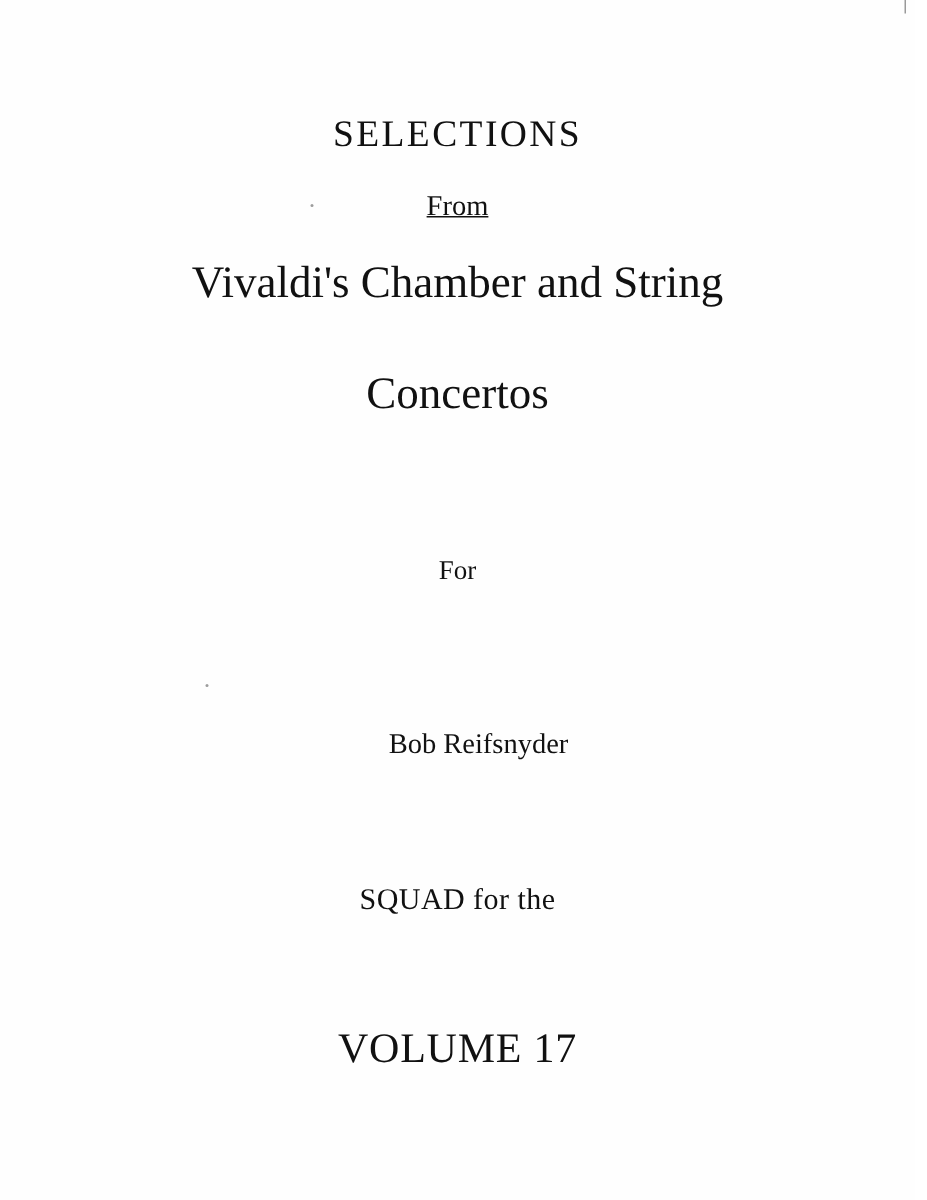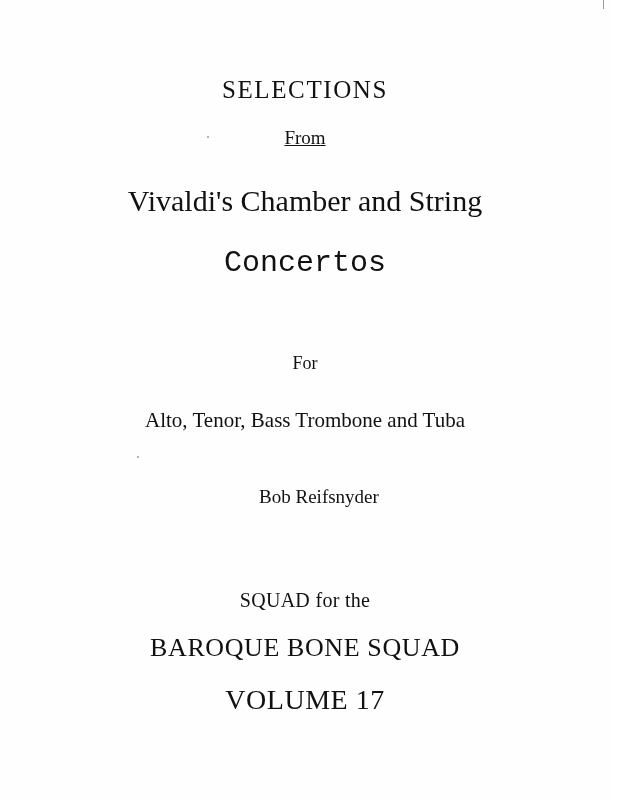--- a/index.html
+++ b/index.html
@@ -61,30 +61,29 @@
     font-size: 25px;
     letter-spacing: 1.6px;
     font-weight: 400;
   }
   .l-from {
     top: 127px;
     font-size: 19px;
     text-decoration: underline;
   }
   .l-work {
-    top: 184px;
+    top: 172px;
     font-size: 30px;
   }
   .l-work2 {
     top: 246px;
     font-size: 30px;
-    font-family: Liberation Mono, monospace;
   }
   .l-for {
-    top: 353px;
+    top: 370px;
     font-size: 18px;
   }
   .l-instruments {
     top: 408px;
     font-size: 21px;
   }
   .l-arranged {
     top: 452px;
     font-size: 17px;
   }
@@ -121,24 +120,22 @@
   <div class="title-block line l-selections">SELECTIONS</div>
 
   <div class="title-block line l-from">From</div>
 
   <div class="title-block line l-work">Vivaldi's Chamber and String</div>
 
   <div class="title-block line l-work2">Concertos</div>
 
   <div class="title-block line l-for">For</div>
 
-  <div class="title-block line l-instruments">Alto, Tenor, Bass Trombone and Tuba</div>
 
 
   <div class="title-block line l-arranger">Bob Reifsnyder</div>
 
   <div class="title-block line l-music-for">SQUAD for the</div>
 
-  <div class="title-block line l-ensemble">BAROQUE BONE SQUAD</div>
 
   <div class="title-block line l-volume">VOLUME 17</div>
 
 </div>
 
 </body></html>

